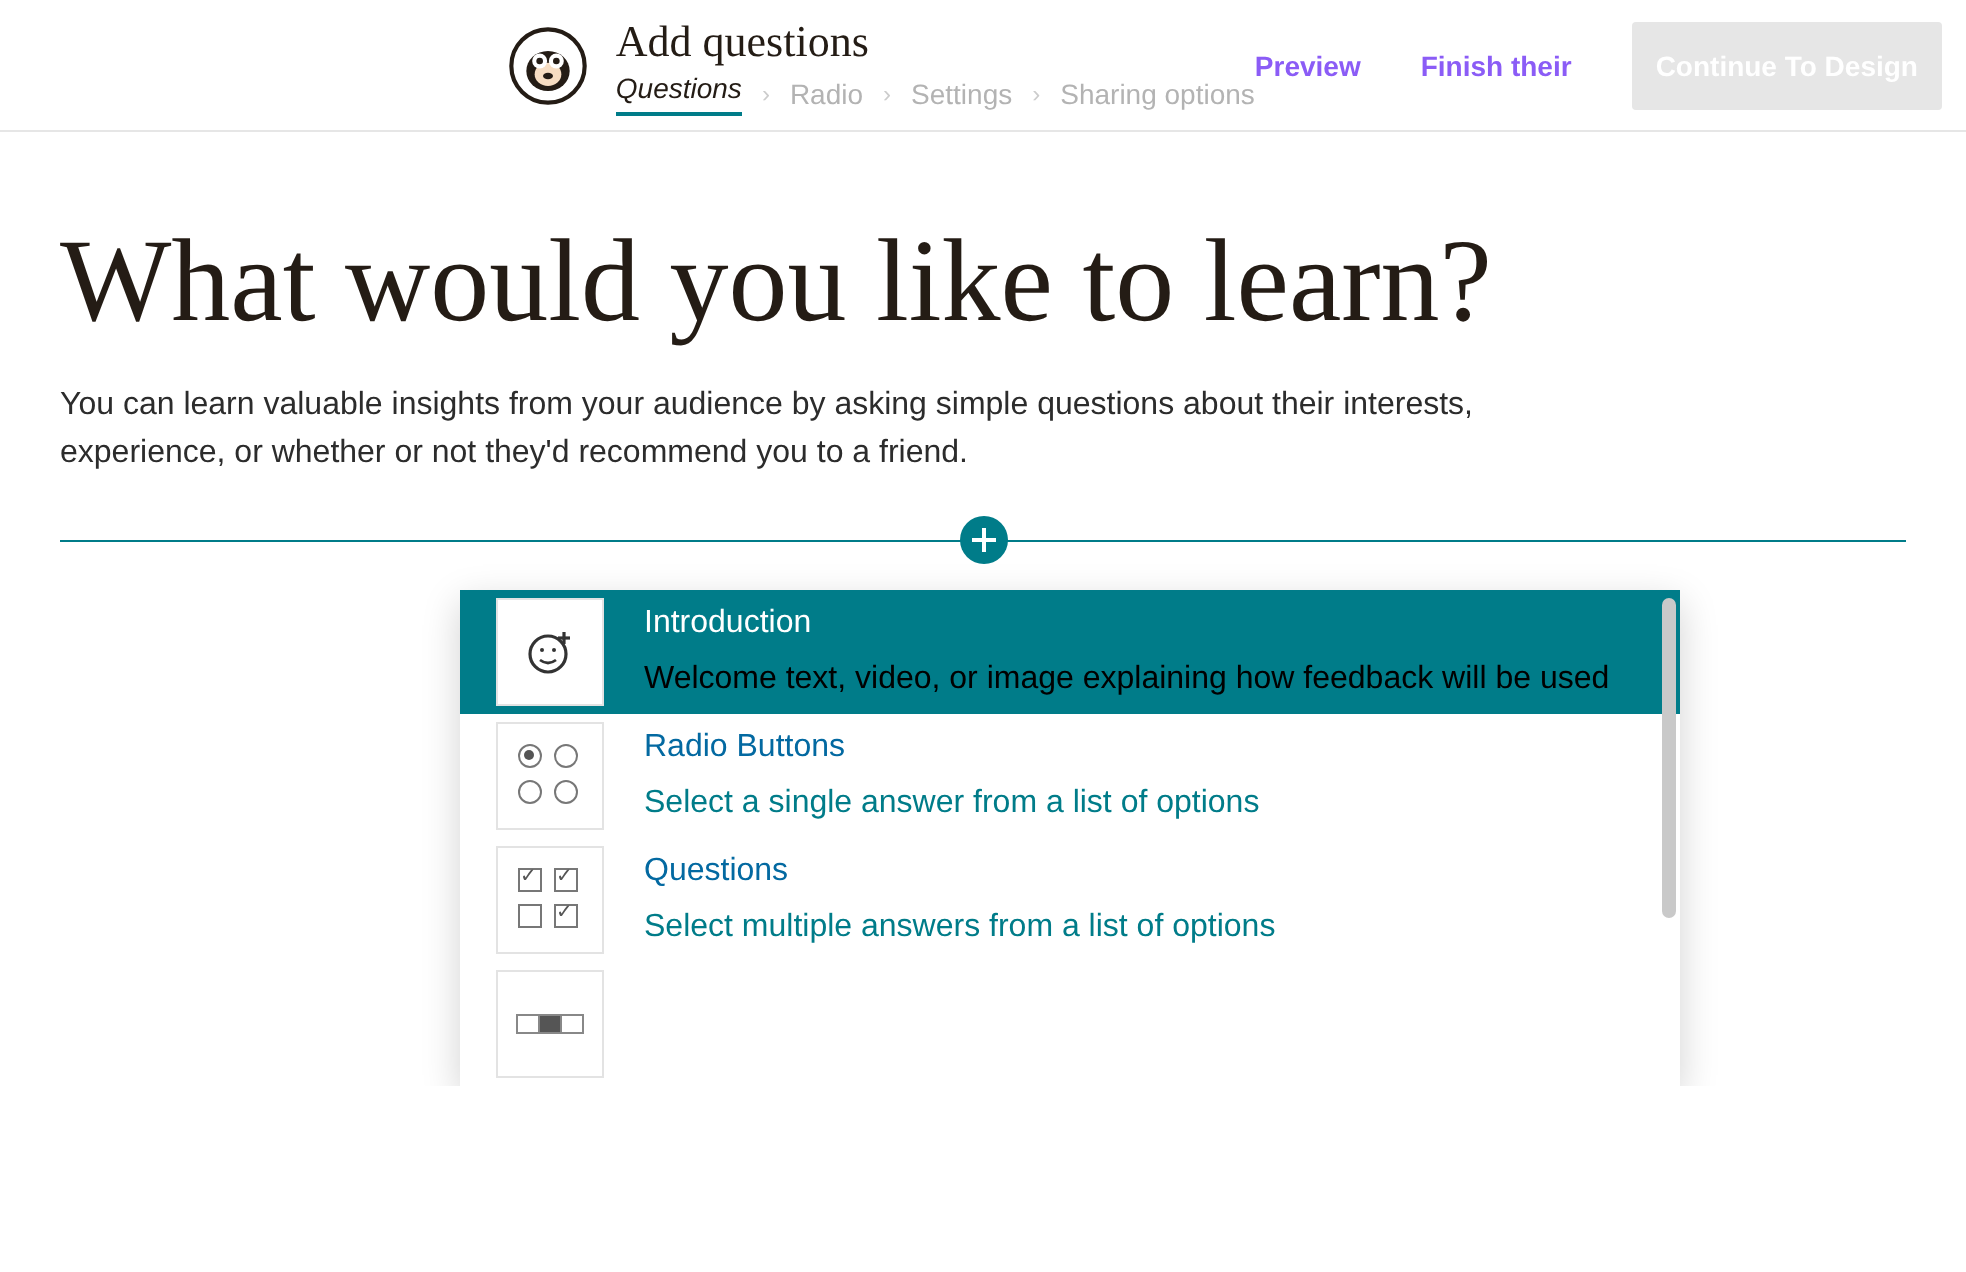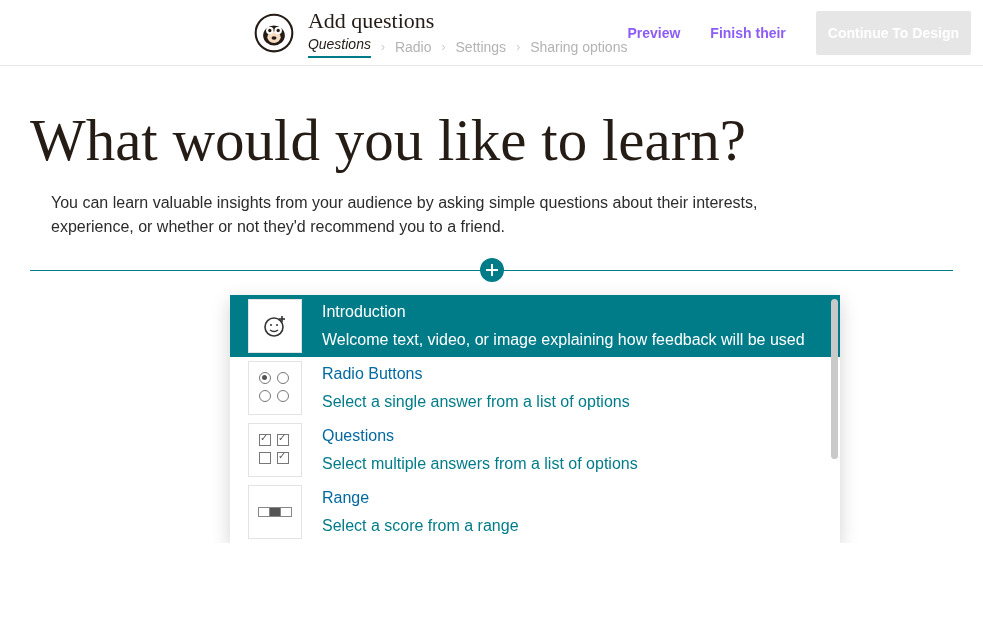--- a/index.html
+++ b/index.html
@@ -92,21 +92,20 @@
       font-weight: 400;
       color: #241c15;
       margin-bottom: 16px;
     }
     .main-subtext {
       font-size: 16px;
       color: #2c2c2c;
       line-height: 1.5;
       max-width: 760px;
       margin-bottom: 30px;
-      margin-left: 21px;
     }
     .divider-wrap {
       position: relative;
       height: 2px;
       margin-bottom: 24px;
     }
     .divider-line {
       position: absolute;
       top: 50%;
       left: 0;
@@ -183,21 +182,21 @@
     .dd-item.selected .dd-title {
       color: #fff;
     }
     .dd-desc {
       font-size: 16px;
       color: #007c89;
       white-space: nowrap;
       overflow: hidden;
     }
     .dd-item.selected .dd-desc {
-      color: #ffffff;
+      color: #000000;
     }
     .scrollbar-stub {
       position: absolute;
       right: 2px;
       top: 4px;
       width: 7px;
       height: 160px;
       background: #c9c9c9;
       border-radius: 4px;
     }
@@ -359,21 +358,17 @@
       </div>
 
       <div class="dd-item">
         <div class="dd-icon">
           <div class="range-bar">
             <div class="range-seg"></div>
             <div class="range-seg fill"></div>
             <div class="range-seg"></div>
           </div>
         </div>
-        <div class="dd-content">
-          <div class="dd-title">Range</div>
-          <div class="dd-desc">Select a score from a range</div>
-        </div>
       </div>
 
     </div>
   </div>
 </div>
 
 </body></html>

